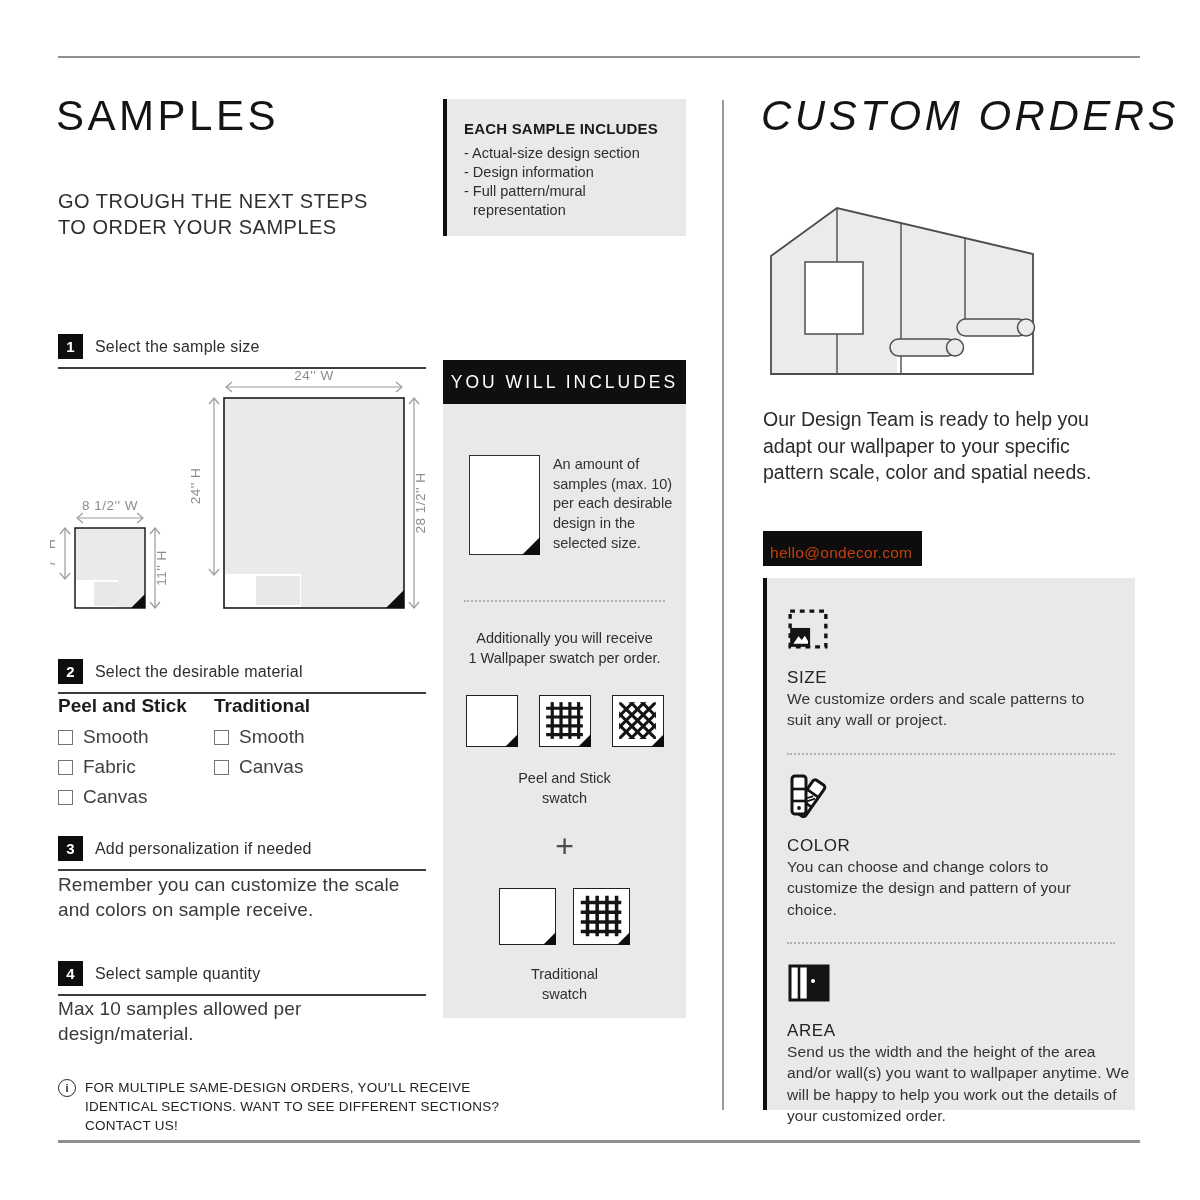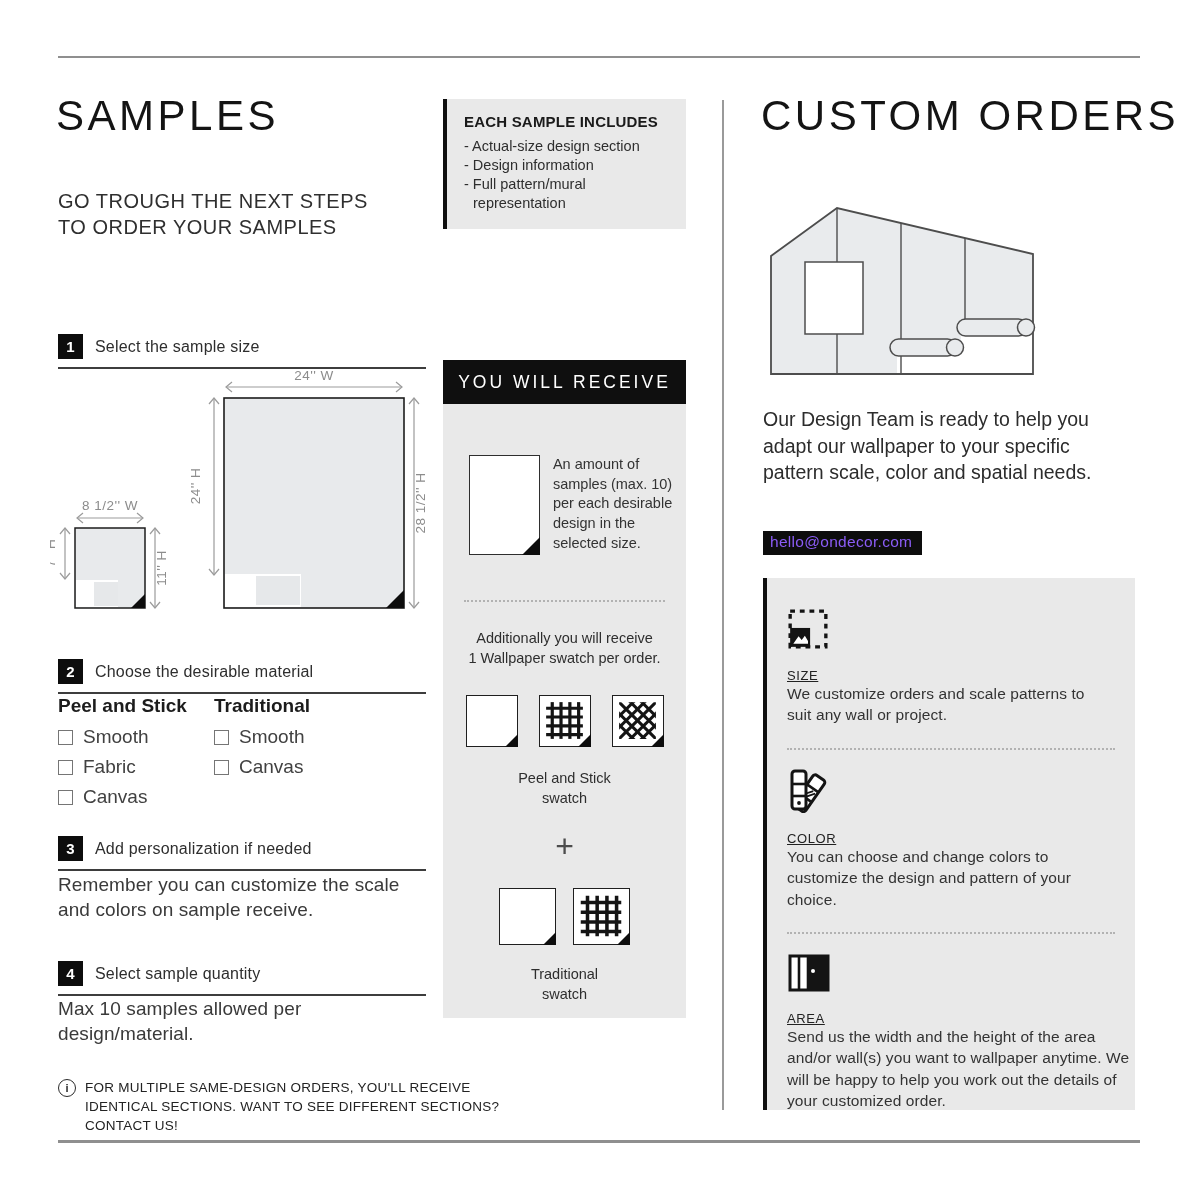--- a/index.html
+++ b/index.html
@@ -20,21 +20,21 @@
   .mat-option{display:flex;align-items:center;font-size:19px;color:#414141;margin-bottom:8px;}
   .cbx{display:inline-block;width:13px;height:13px;border:1.5px solid #757575;margin-right:10px;background:#fff;}
 
   .footer-note{display:flex;gap:9px;width:478px;}
   .info-ic{width:16px;height:16px;border:1.4px solid #2b2b2b;border-radius:50%;font-size:11px;font-weight:700;
            display:flex;align-items:center;justify-content:center;color:#2b2b2b;flex:0 0 16px;margin-top:0px;}
   .footer-text{font-size:13.5px;font-weight:500;color:#232323;line-height:1.4;letter-spacing:0.25px;}
 
   .includes-box{width:243px;background:#e9e9e9;border-left:4px solid #0f0f0f;box-sizing:border-box;
                 padding:14px 12px 15px 17px;}
-  .includes-title{font-size:15px;font-weight:700;color:#1a1a1a;letter-spacing:0.2px;margin-bottom:7px;}
+  .includes-title{font-size:15px;font-weight:700;color:#1a1a1a;letter-spacing:0.2px;margin-bottom:7px;margin-top:7px;}
   .inc-item{font-size:14.5px;color:#2e2e2e;line-height:1.32;padding-left:9px;text-indent:-9px;}
   .inc-item::before{content:"- ";}
 
   .receive-header{width:243px;height:44px;background:#0f0f0f;color:#fff;display:flex;align-items:center;
                   justify-content:center;font-size:17.5px;letter-spacing:3px;white-space:nowrap;}
   .receive-panel{width:243px;height:614px;background:#e9e9e9;box-sizing:border-box;}
   .sheet-row{display:flex;padding:51px 12px 0 26px;gap:13px;}
   .sheet{position:relative;width:76px;height:100px;background:#fff;border:1.6px solid #2e2e2e;box-sizing:border-box;}
   .sheet::after{content:"";position:absolute;right:-1px;bottom:-1px;width:0;height:0;
                 border-left:18px solid transparent;border-bottom:18px solid #0d0d0d;}
@@ -44,25 +44,25 @@
   .swatch-row{display:flex;justify-content:center;align-items:center;margin-top:26px;gap:21px;}
   .swatch{position:relative;width:52px;height:52px;background:#fff;border:1.6px solid #1f1f1f;box-sizing:border-box;}
   .swatch::after{content:"";position:absolute;right:-1px;bottom:-1px;width:0;height:0;
                  border-left:13px solid transparent;border-bottom:13px solid #0d0d0d;}
   .swatch.lg{width:57px;height:57px;}
   .swatch-label{margin-top:21px;text-align:center;font-size:14.5px;color:#2e2e2e;line-height:1.4;}
   .plus{margin-top:22px;text-align:center;font-size:32px;font-weight:300;color:#4c4c4c;line-height:1;}
 
   .chat-label{font-size:15.5px;letter-spacing:0.5px;color:#1b1b1b;border-bottom:2px solid #111;
               padding-bottom:4px;display:inline-block;white-space:nowrap;}
-  .email-badge{display:inline-block;background:#0d0d0d;color:#8b5cf6;font-size:15.5px;letter-spacing:0.3px;
-               padding:2px 10px 4px 7px;}
+  .email-badge{display:inline-block;background:#0d0d0d;color:#c2410c;font-size:15.5px;letter-spacing:0.3px;
+               padding:13px 10px 4px 7px;}
   .custom-box{width:372px;height:532px;background:#e9e9e9;border-left:4px solid #0f0f0f;box-sizing:border-box;
               padding:30px 20px 0 20px;}
-  .sec-heading{font-size:13px;color:#222;letter-spacing:0.6px;margin-top:14px;text-decoration:underline;}
+  .sec-heading{font-size:17px;color:#222;letter-spacing:0.6px;margin-top:14px;}
   .sec-body{font-size:15.5px;color:#333;line-height:1.38;letter-spacing:0.1px;}
   .box-ddiv{border-top:2px dotted #b2b2b2;margin-top:22px;margin-bottom:19px;}
 
   svg text{font-family:"Liberation Sans",sans-serif;}
 </style>
 </head>
 <body>
 
 <div class="canvas">
 
@@ -119,21 +119,21 @@
     <text x="264" y="10" text-anchor="middle" font-size="13.5" fill="#8c8c8c" letter-spacing="0.5">24'' W</text>
     <text x="150" y="116" text-anchor="middle" font-size="13.5" fill="#8c8c8c" letter-spacing="0.5" transform="rotate(-90 150 116)">24'' H</text>
     <text x="375" y="133" text-anchor="middle" font-size="13.5" fill="#8c8c8c" letter-spacing="0.5" transform="rotate(-90 375 133)">28 1/2'' H</text>
     <text x="60" y="140" text-anchor="middle" font-size="13.5" fill="#8c8c8c" letter-spacing="0.5">8 1/2'' W</text>
     <text x="5" y="183" text-anchor="middle" font-size="13.5" fill="#8c8c8c" letter-spacing="0.5" transform="rotate(-90 5 183)">7'' H</text>
     <text x="116" y="198" text-anchor="middle" font-size="13.5" fill="#8c8c8c" letter-spacing="0.5" transform="rotate(-90 116 198)">11'' H</text>
   </svg>
 
   <div class="abs step-header" style="left:58px;top:659px;">
     <div class="step-num">2</div>
-    <div class="step-title">Choose the desirable material</div>
+    <div class="step-title">Select the desirable material</div>
   </div>
 
   <div class="abs" style="left:58px;top:695px;width:368px;">
     <div style="position:absolute;left:0;top:0;">
       <div class="mat-title">Peel and Stick</div>
       <div class="mat-option">
         <span class="cbx"></span>
         <span>Smooth</span>
       </div>
       <div class="mat-option">
@@ -175,21 +175,21 @@
     <div class="footer-text">FOR MULTIPLE SAME-DESIGN ORDERS, YOU'LL RECEIVE IDENTICAL SECTIONS. WANT TO SEE DIFFERENT SECTIONS? CONTACT US!</div>
   </div>
 
   <div class="abs includes-box" style="left:443px;top:99px;">
     <div class="includes-title">EACH SAMPLE INCLUDES</div>
     <div class="inc-item">Actual-size design section</div>
     <div class="inc-item">Design information</div>
     <div class="inc-item">Full pattern/mural representation</div>
   </div>
 
-  <div class="abs receive-header" style="left:443px;top:360px;">YOU WILL RECEIVE</div>
+  <div class="abs receive-header" style="left:443px;top:360px;">YOU WILL INCLUDES</div>
 
   <div class="abs receive-panel" style="left:443px;top:404px;">
     <div class="sheet-row">
       <div class="sheet"></div>
       <div class="samples-amount">An amount of samples (max. 10) per each desirable design in the selected size.</div>
     </div>
     <div class="ddiv"></div>
     <div class="center-note">
       <div>Additionally you will receive</div>
       <div>1 Wallpaper swatch per order.</div>
@@ -253,21 +253,21 @@
           </g>
         </svg>
       </div>
     </div>
     <div class="swatch-label" style="margin-top:19px;">
       <div>Traditional</div>
       <div>swatch</div>
     </div>
   </div>
 
-  <div class="abs big-title" style="left:761px;top:92px;">CUSTOM ORDERS</div>
+  <div class="abs big-title" style="left:761px;top:92px;font-style:italic;">CUSTOM ORDERS</div>
 
   <svg class="abs" style="left:763px;top:198px;" width="278" height="182" viewBox="0 0 278 182">
     <polygon points="8,176 8,58 74,10 270,56 270,128 198,128 198,148 134,148 134,176" fill="#e9ebed"></polygon>
     <g stroke="#4d4d4d" stroke-width="1.4" fill="none">
       <line x1="74" y1="10" x2="74" y2="176"></line>
       <line x1="138" y1="25" x2="138" y2="176"></line>
       <line x1="202" y1="40" x2="202" y2="124"></line>
     </g>
     <polygon points="8,176 8,58 74,10 270,56 270,176" fill="none" stroke="#4d4d4d" stroke-width="1.8"></polygon>
     <rect x="42" y="64" width="58" height="72" fill="#ffffff" stroke="#4d4d4d" stroke-width="1.5"></rect>

